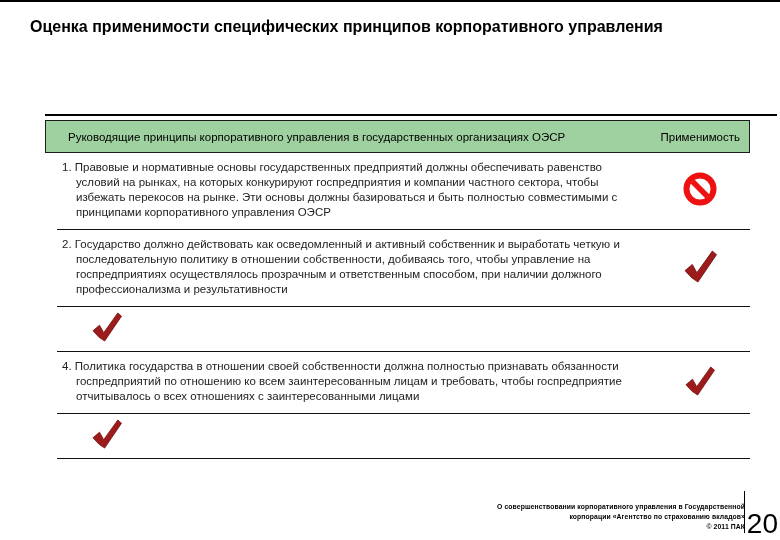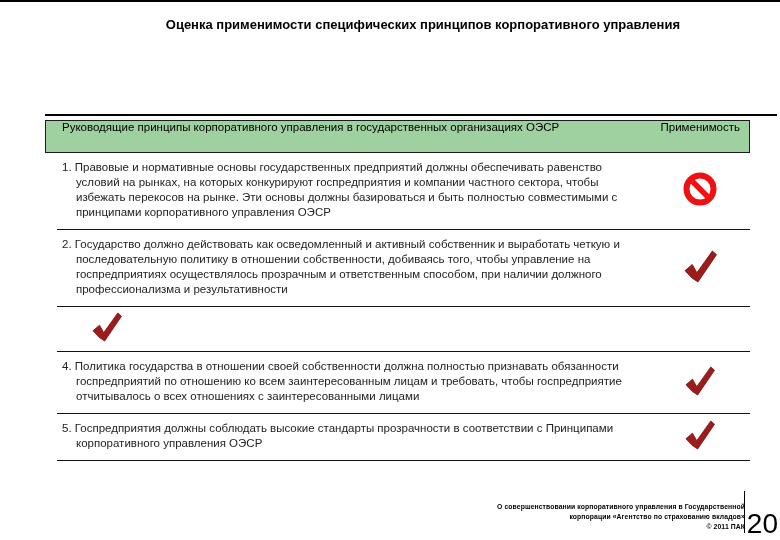--- a/index.html
+++ b/index.html
@@ -4,29 +4,29 @@
 <style>
   html,body { margin:0; padding:0; background:#e8e8e8; }
   .slide {
     position:relative; width:780px; height:540px; background:#ffffff;
     font-family:"Liberation Sans", sans-serif; color:#1a1a1a; overflow:hidden;
     margin:0 auto;
   }
   .top-bar { position:absolute; top:0; left:0; width:100%; height:2px; background:#000; }
   .title {
     position:absolute; left:30px; top:16px; width:650px; margin:0;
-    font-size:13px; line-height:1.32; font-weight:bold; color:#000;text-align:right;
+    font-size:16px; line-height:1.32; font-weight:bold; color:#000;
   }
   .title-rule { position:absolute; left:45px; right:3px; top:114px; height:2px; background:#000; }
 
   .table { position:absolute; left:45px; top:120px; width:705px; }
   .thead {
-    display:flex; justify-content:space-between; 
+    display:flex; justify-content:space-between; align-items:center;
     background:#9FD09F; border:1px solid #1c1c1c; box-sizing:border-box;
-    height:33px; padding:0 9px 0 16px; font-size:11.5px; color:#000;
+    height:33px; padding:0 9px 0 22px; font-size:11.5px; color:#000;
   }
   .th-left { flex:1; padding-right:14px; }
   .th-right { white-space:nowrap; }
 
   .row { display:flex; border-bottom:1.5px solid #111;margin-left:12px; }
   .cell-text {
     flex:1; font-size:11.5px; line-height:15px; color:#222;
     padding:7px 10px 9px 19px; text-indent:-14px;
   }
   .cell-icon {
@@ -98,21 +98,20 @@
       <div class="cell-icon">
         <span>
           <svg width="30" height="32" viewBox="0 0 32 32">
             <path d="M1 20 L8 14 L12.5 22 L27.5 1 L31.5 4.5 L13.5 31 L7.5 27 Z" fill="#9E1B1B" stroke="#6E0F0F" stroke-width="0.8"></path>
           </svg>
         </span>
       </div>
     </div>
 
     <div class="row">
-      <div class="cell-text"><span>5.</span> <span>Госпредприятия должны соблюдать высокие стандарты прозрачности в соответствии с Принципами корпоративного управления ОЭСР</span></div>
       <div class="cell-icon">
         <span>
           <svg width="30" height="32" viewBox="0 0 32 32">
             <path d="M1 20 L8 14 L12.5 22 L27.5 1 L31.5 4.5 L13.5 31 L7.5 27 Z" fill="#9E1B1B" stroke="#6E0F0F" stroke-width="0.8"></path>
           </svg>
         </span>
       </div>
     </div>
 
   </div>

